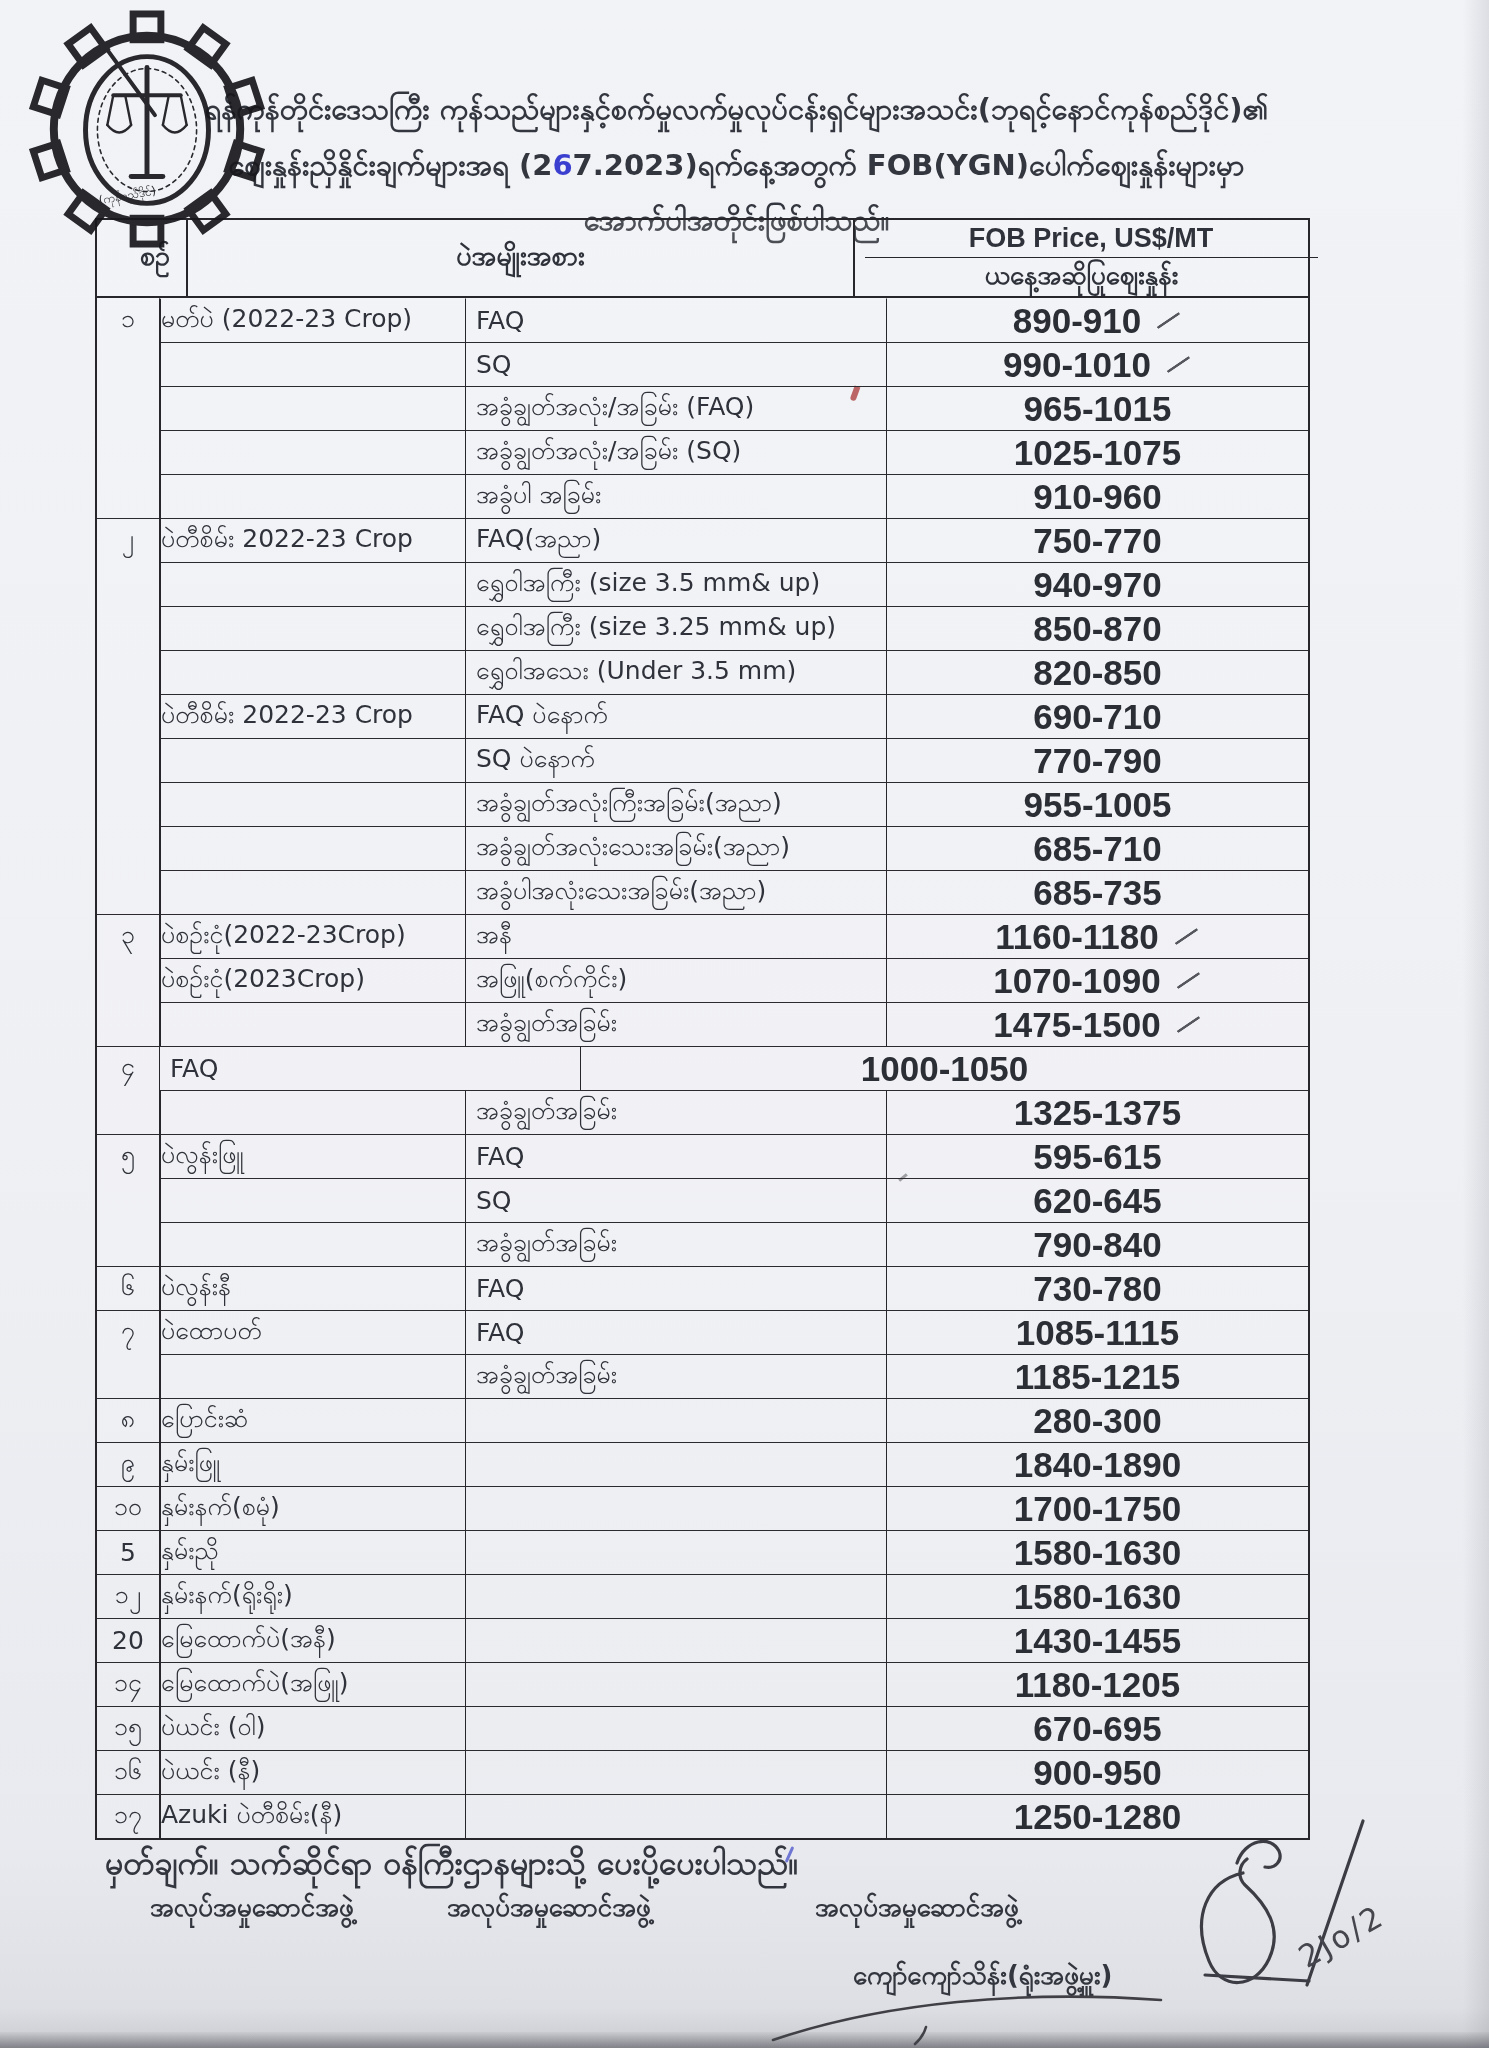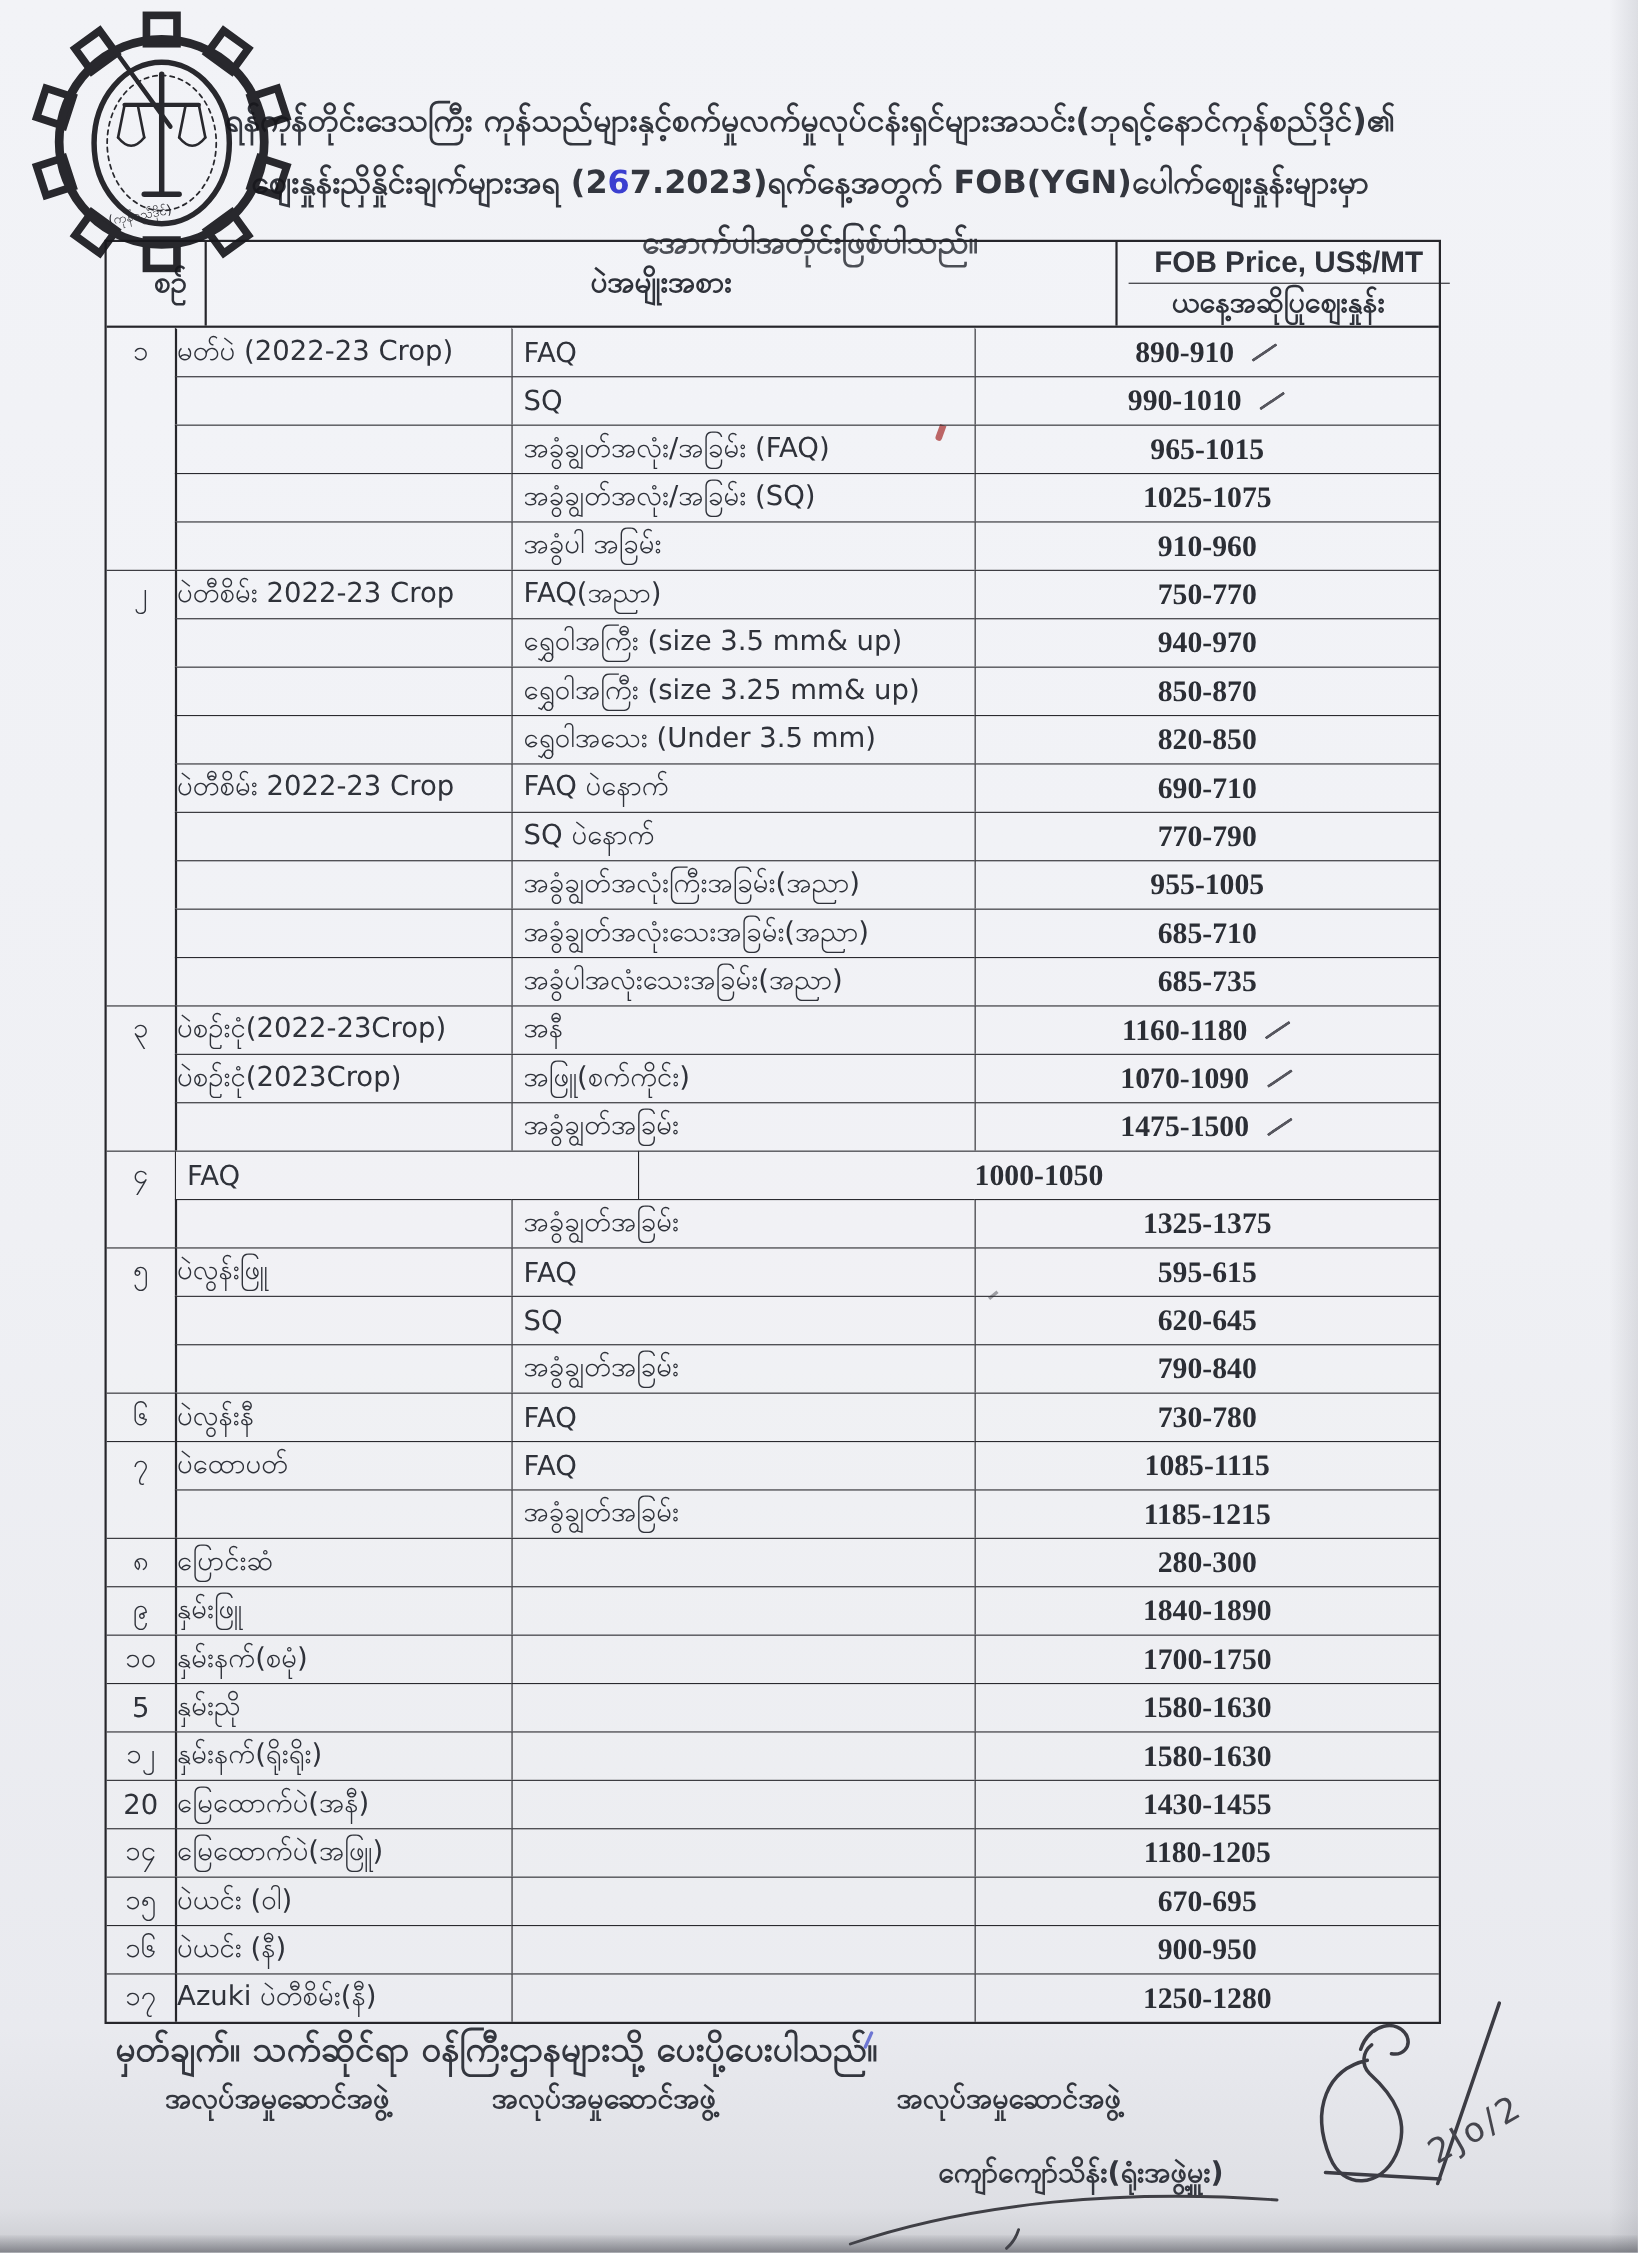--- a/index.html
+++ b/index.html
@@ -18,35 +18,35 @@
 
   
   .seal{position:absolute;left:26px;top:10px;width:242px;height:238px;z-index:3;opacity:.92;}
 
   
   .tbl{position:absolute;left:95px;top:218px;width:1215px;border:2.5px solid #26262b;
        box-sizing:border-box;background:rgba(255,255,255,.12);z-index:1;}
   .thead{display:flex;height:76px;border-bottom:2px solid #26262b;padding-left:27px;}
   .th{display:flex;align-items:center;justify-content:center;font-size:27px;font-weight:600;box-sizing:border-box;}
   .th.h-no{width:62px;}
-  .th.h-mid{width:828px;border-left:2px solid #26262b;}
+  .th.h-mid{width:667px;border-left:2px solid #26262b;}
   .th.h-pr{flex:1;border-left:2px solid #26262b;flex-direction:column;font-weight:600;padding:0;}
   .hp1{height:40px;width:100%;display:flex;align-items:center;justify-content:center;
        border-bottom:1.6px solid #26262b;box-sizing:border-box;font-family:"Liberation Sans","DejaVu Sans",sans-serif;margin-left:19px;}
   .hp2{height:38px;width:100%;display:flex;align-items:center;justify-content:center;font-size:26px;}
 
   .trow{display:flex;height:44px;}
   .cell{display:flex;align-items:center;box-sizing:border-box;border-top:1.6px solid #2a2a2f;
         white-space:nowrap;overflow:visible;}
   .c-no{width:62px;justify-content:center;font-size:25px;border-top-color:transparent;}
   .c-no.g-start{border-top-color:#2a2a2f;}
   .c-var{width:306px;border-left:2px solid #26262b;padding-left:0;font-size:25px;}
   .c-gr{width:421px;border-left:1.8px solid #26262b;padding-left:10px;font-size:25px;text-align:center;}
-  .c-pr{flex:1;border-left:1.8px solid #26262b;justify-content:center;font-size:27px;font-weight:700;
-        font-family:Liberation Serif, serif;color:#2b2e35;}
+  .c-pr{flex:1;border-left:1.8px solid #26262b;justify-content:center;font-size:35px;font-weight:700;
+        font-family:Liberation Sans, sans-serif;color:#2b2e35;}
   .r0 .cell{border-top-color:transparent;}
   .check{display:inline-block;width:27px;height:0;border-top:3px solid #56565e;
          transform:rotate(-34deg);margin-left:14px;border-radius:2px;}
 
   
   .note{position:absolute;left:105px;top:1842px;font-size:32px;font-weight:600;color:#33363e;}
   .committee{position:absolute;top:1890px;font-size:26px;font-weight:600;color:#33363e;}
   .cm1{left:150px;} .cm2{left:447px;} .cm3{left:815px;}
   .signer{position:absolute;left:853px;top:1958px;font-size:26px;font-weight:600;color:#33363e;}
   .sig-svg{position:absolute;left:1095px;top:1815px;width:340px;height:225px;}

